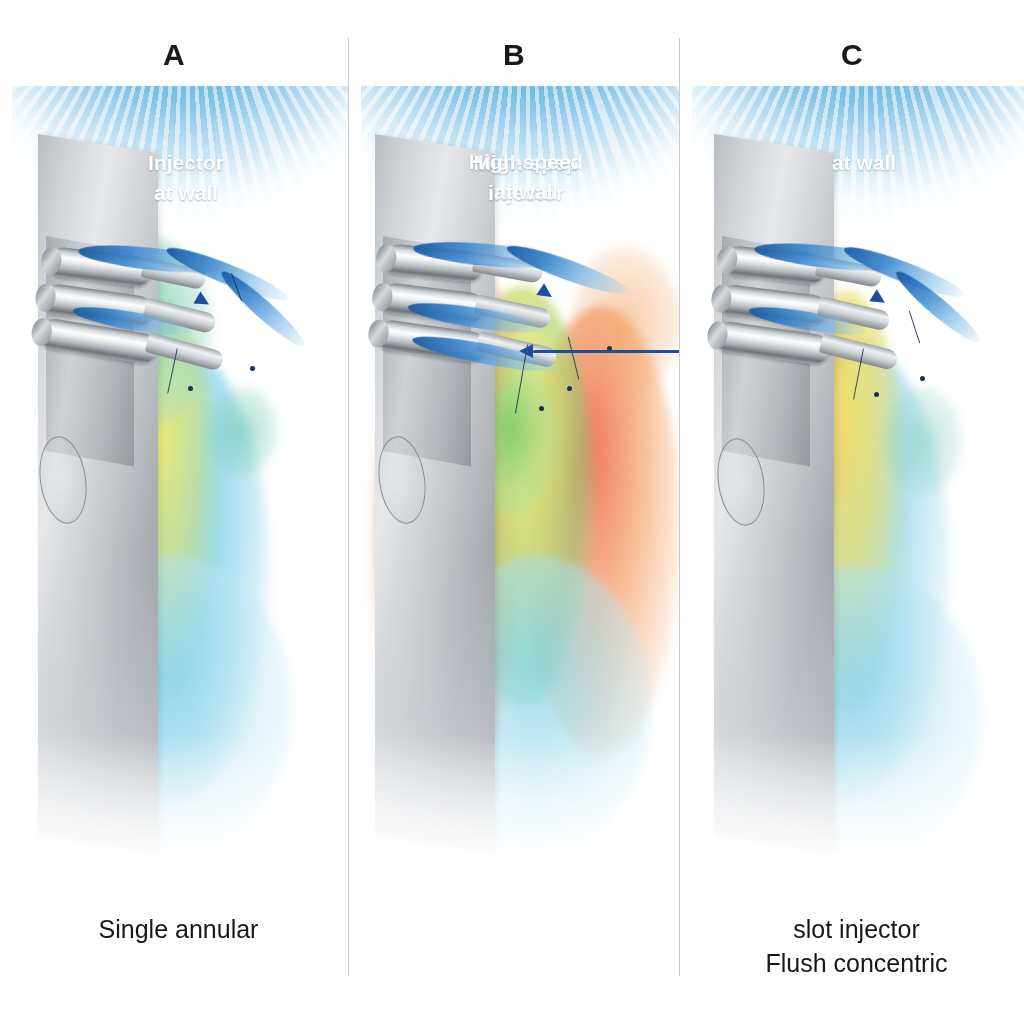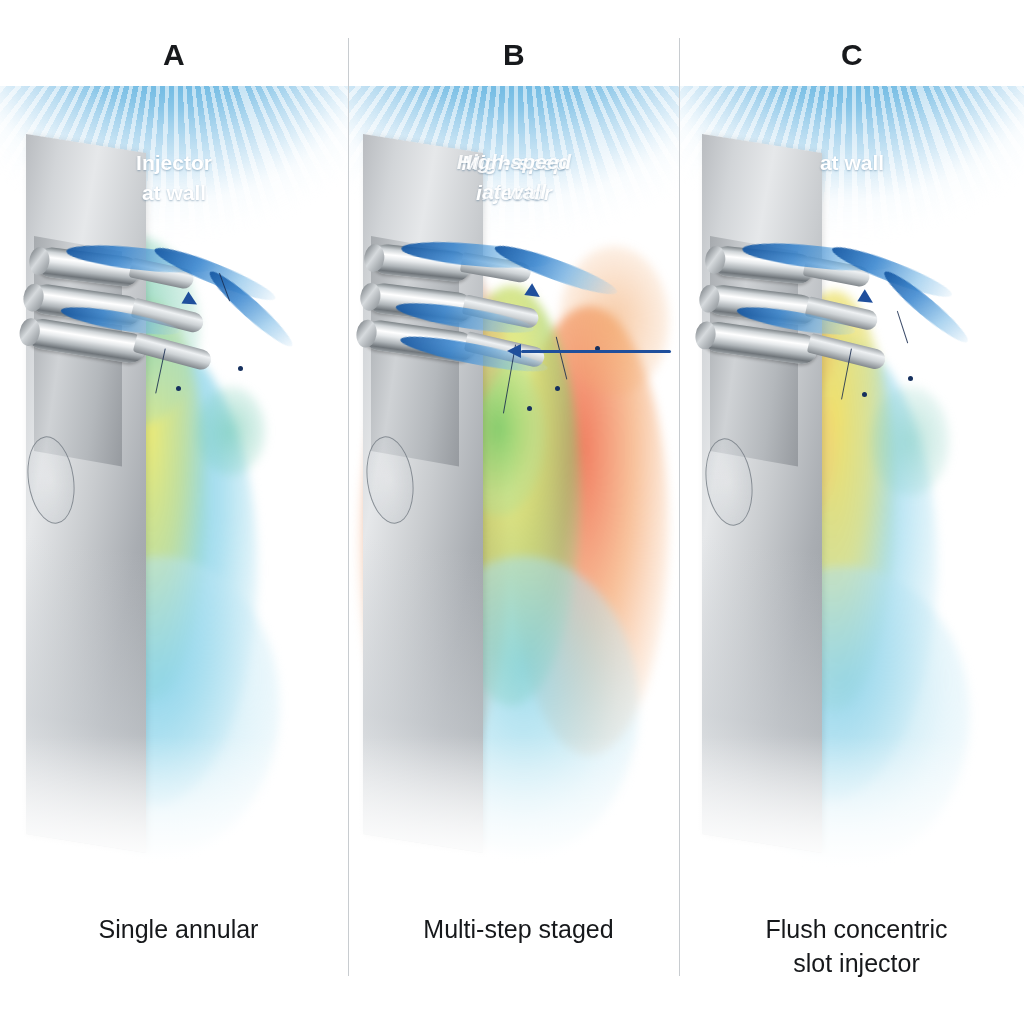--- a/index.html
+++ b/index.html
@@ -53,21 +53,21 @@
     font-size: 30px;
     font-weight: bold;
     color: #17191c;
     letter-spacing: 0.5px;
     z-index: 30;
   }
 
   
   .scene {
     position: absolute;
-    left: 0;
+    left: 12px;
     top: 86px;
     width: 100%;
     height: 800px;
     overflow: hidden;
   }
 
   
   .ray-fan {
     position: absolute;
     left: 50%;
@@ -107,21 +107,20 @@
     font-size: 21px;
     font-weight: bold;
     line-height: 1.42;
     z-index: 22;
     text-shadow: 0 1px 2px rgba(20,70,110,0.35);
   }
   .overlay-text .ln { display: block; }
   
   .overlay-text.garbled .ln {
     position: relative;
-    font-style: italic;
   }
   .overlay-text.garbled .ln::after {
     content: attr(data-ghost);
     position: absolute;
     left: 0; right: 0;
     top: -1px;
     opacity: 0.85;
     color: #ffffff;
   }
 
@@ -374,23 +373,20 @@
       <div class="arrow-head left" style="left:158px; top:258px;"></div>
       <div class="tracer-dot" style="left:246px; top:260px;"></div>
 
       <div class="arrow-head right" style="left:178px; top:200px; transform:rotate(34deg);"></div>
       <div class="tracer" style="left:160px; top:258px; height:70px; transform:rotate(10deg);"></div>
       <div class="tracer-dot" style="left:178px; top:320px;"></div>
       <div class="tracer" style="left:212px; top:250px; height:44px; transform:rotate(-14deg);"></div>
       <div class="tracer-dot" style="left:206px; top:300px;"></div>
     </div>
 
-    <div class="caption">
-      <span class="ln">Multi-step staged</span>
-    </div>
   </div>
 
   <div class="panel" id="panel-c">
     <div class="panel-letter">C</div>
 
     <div class="scene">
       <div class="ray-fan"></div>
 
       <div class="overlay-text">
         <span class="ln">at wall</span>
@@ -422,21 +418,21 @@
       <div class="jet" style="left:56px; top:226px; width:120px; height:18px; transform:rotate(10deg);"></div>
 
       <div class="arrow-head right" style="left:180px; top:206px; transform:rotate(32deg);"></div>
       <div class="tracer" style="left:166px; top:262px; height:52px; transform:rotate(11deg);"></div>
       <div class="tracer-dot" style="left:182px; top:306px;"></div>
       <div class="tracer" style="left:222px; top:224px; height:34px; transform:rotate(-18deg);"></div>
       <div class="tracer-dot" style="left:228px; top:290px;"></div>
     </div>
 
     <div class="caption">
+      <span class="ln">slot injector</span>
       <span class="ln">Flush concentric</span>
-      <span class="ln">slot injector</span>
     </div>
   </div>
 
   <div class="divider" id="divider-1"></div>
   <div class="divider" id="divider-2"></div>
 
 </div>
 
 </body></html>

